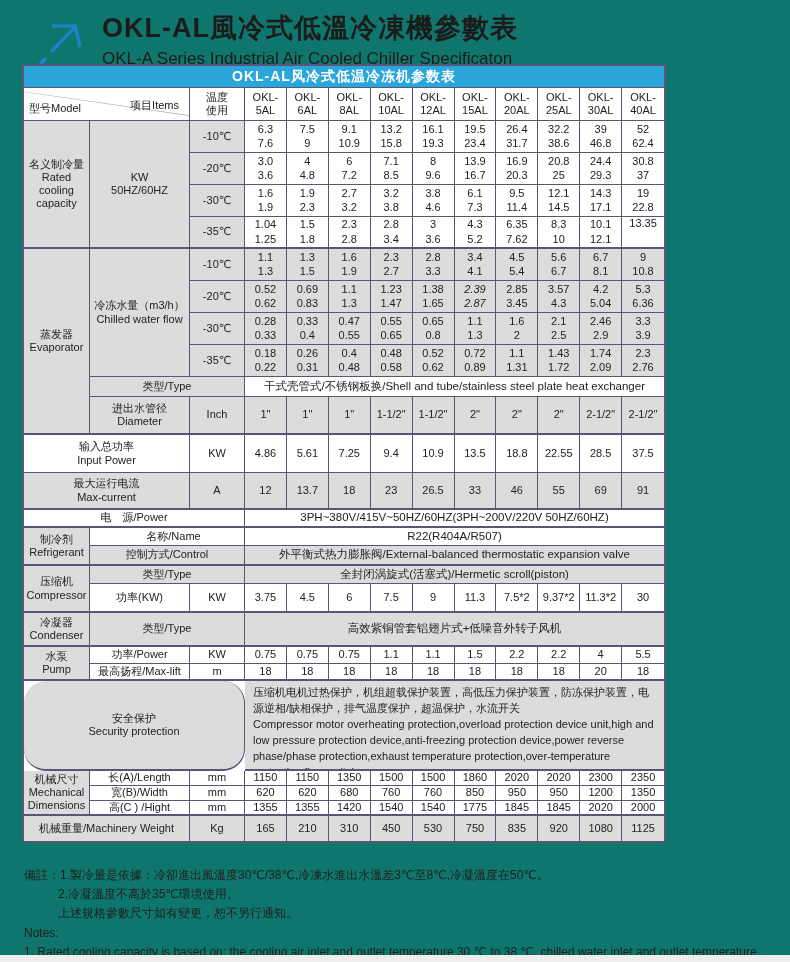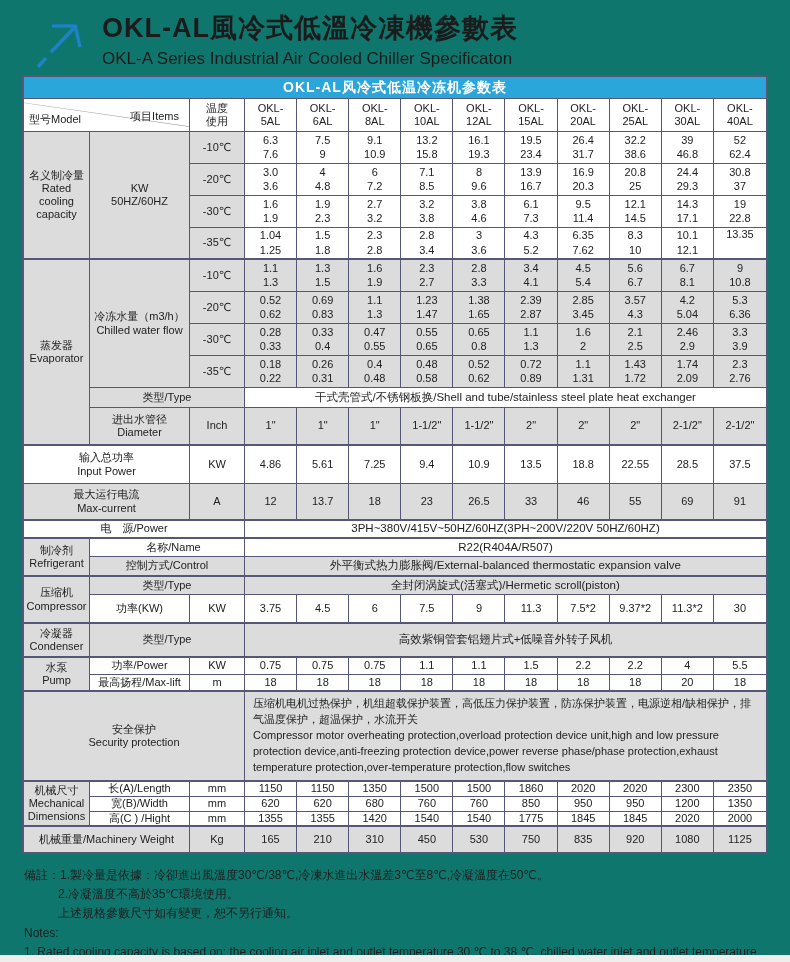--- a/index.html
+++ b/index.html
@@ -14,21 +14,21 @@
     font-family:"Liberation Sans","DejaVu Sans",sans-serif; color:#222;
     overflow:hidden; margin:0 auto;
   }
   .doc-header{ display:flex; align-items:flex-start; padding:10px 0 0 34px; }
   .arrow-logo{ width:54px; height:58px; margin-top:4px; flex:none; }
   .arrow-logo line{ stroke:#1e82c8; stroke-width:3.4; stroke-linecap:butt; }
   .titles{ margin-left:14px; }
   .title-zh{ font-size:27px; font-weight:600; letter-spacing:1px; color:#1b1b1b; }
   .title-en{ font-size:17px; font-weight:400; color:#1b1b1b; margin-top:3px; }
 
-  .spec-table{ position:absolute; left:22px; width:746px; top:75px; border:2px solid var(--bd); background:#fff; }
+  .spec-table{ position:absolute; left:22px; width:644px; top:64px; border:2px solid var(--bd); background:#fff; }
   .caption-bar{
     height:22px; background:var(--blue); color:#fff; display:flex; align-items:center;
     justify-content:center; font-size:14px; font-weight:bold; letter-spacing:1px;
     border-bottom:1px solid var(--bd);
   }
   .grid{
     display:grid;
     grid-template-columns:66px 100px 55px repeat(10, 1fr);
     grid-template-rows:33px repeat(8, 32px) 20px 38px 38px 37px 18px 18px 20px 18px 29px 34px 17px 17px 90px repeat(3, 15px) 25px;
   }
@@ -375,21 +375,21 @@
           <div>1.3</div>
         </div>
         <div class="c dual g" style="grid-area: 7 / 7;">
           <div>1.23</div>
           <div>1.47</div>
         </div>
         <div class="c dual g" style="grid-area: 7 / 8;">
           <div>1.38</div>
           <div>1.65</div>
         </div>
-        <div class="c dual g" style="grid-area: 7 / 9;">
+        <div class="c dual g" style="grid-area: 7 / 9; font-style: italic;">
           <div>2.39</div>
           <div>2.87</div>
         </div>
         <div class="c dual g" style="grid-area: 7 / 10;">
           <div>2.85</div>
           <div>3.45</div>
         </div>
         <div class="c dual g" style="grid-area: 7 / 11;">
           <div>3.57</div>
           <div>4.3</div>
@@ -752,21 +752,21 @@
         </div>
         <div class="c tb" style="grid-area: 21 / 11;">
           <div>18</div>
         </div>
         <div class="c tb" style="grid-area: 21 / 12;">
           <div>20</div>
         </div>
         <div class="c tb lc" style="grid-area: 21 / 13;">
           <div>18</div>
         </div>
-        <div class="c g tb" style="grid-area: 22 / 1 / auto / span 3;">
+        <div class="c g tb" style="grid-area: 22 / 1 / auto / span 3; border-radius: 22px;">
           <div>安全保护</div>
           <div>Security protection</div>
         </div>
         <div class="c g sec tb lc" style="grid-area: 22 / 4 / auto / span 10;">
           <div>压缩机电机过热保护，机组超载保护装置，高低压力保护装置，防冻保护装置，电源逆相/缺相保护，排气温度保护，超温保护，水流开关</div>
           <div> Compressor motor overheating protection,overload protection device unit,high and low pressure protection device,anti-freezing protection device,power reverse phase/phase protection,exhaust temperature protection,over-temperature protection,flow switches</div>
         </div>
         <div class="c g tb" style="grid-area: 23 / 1 / span 3;">
           <div>机械尺寸</div>
           <div>Mechanical</div>

